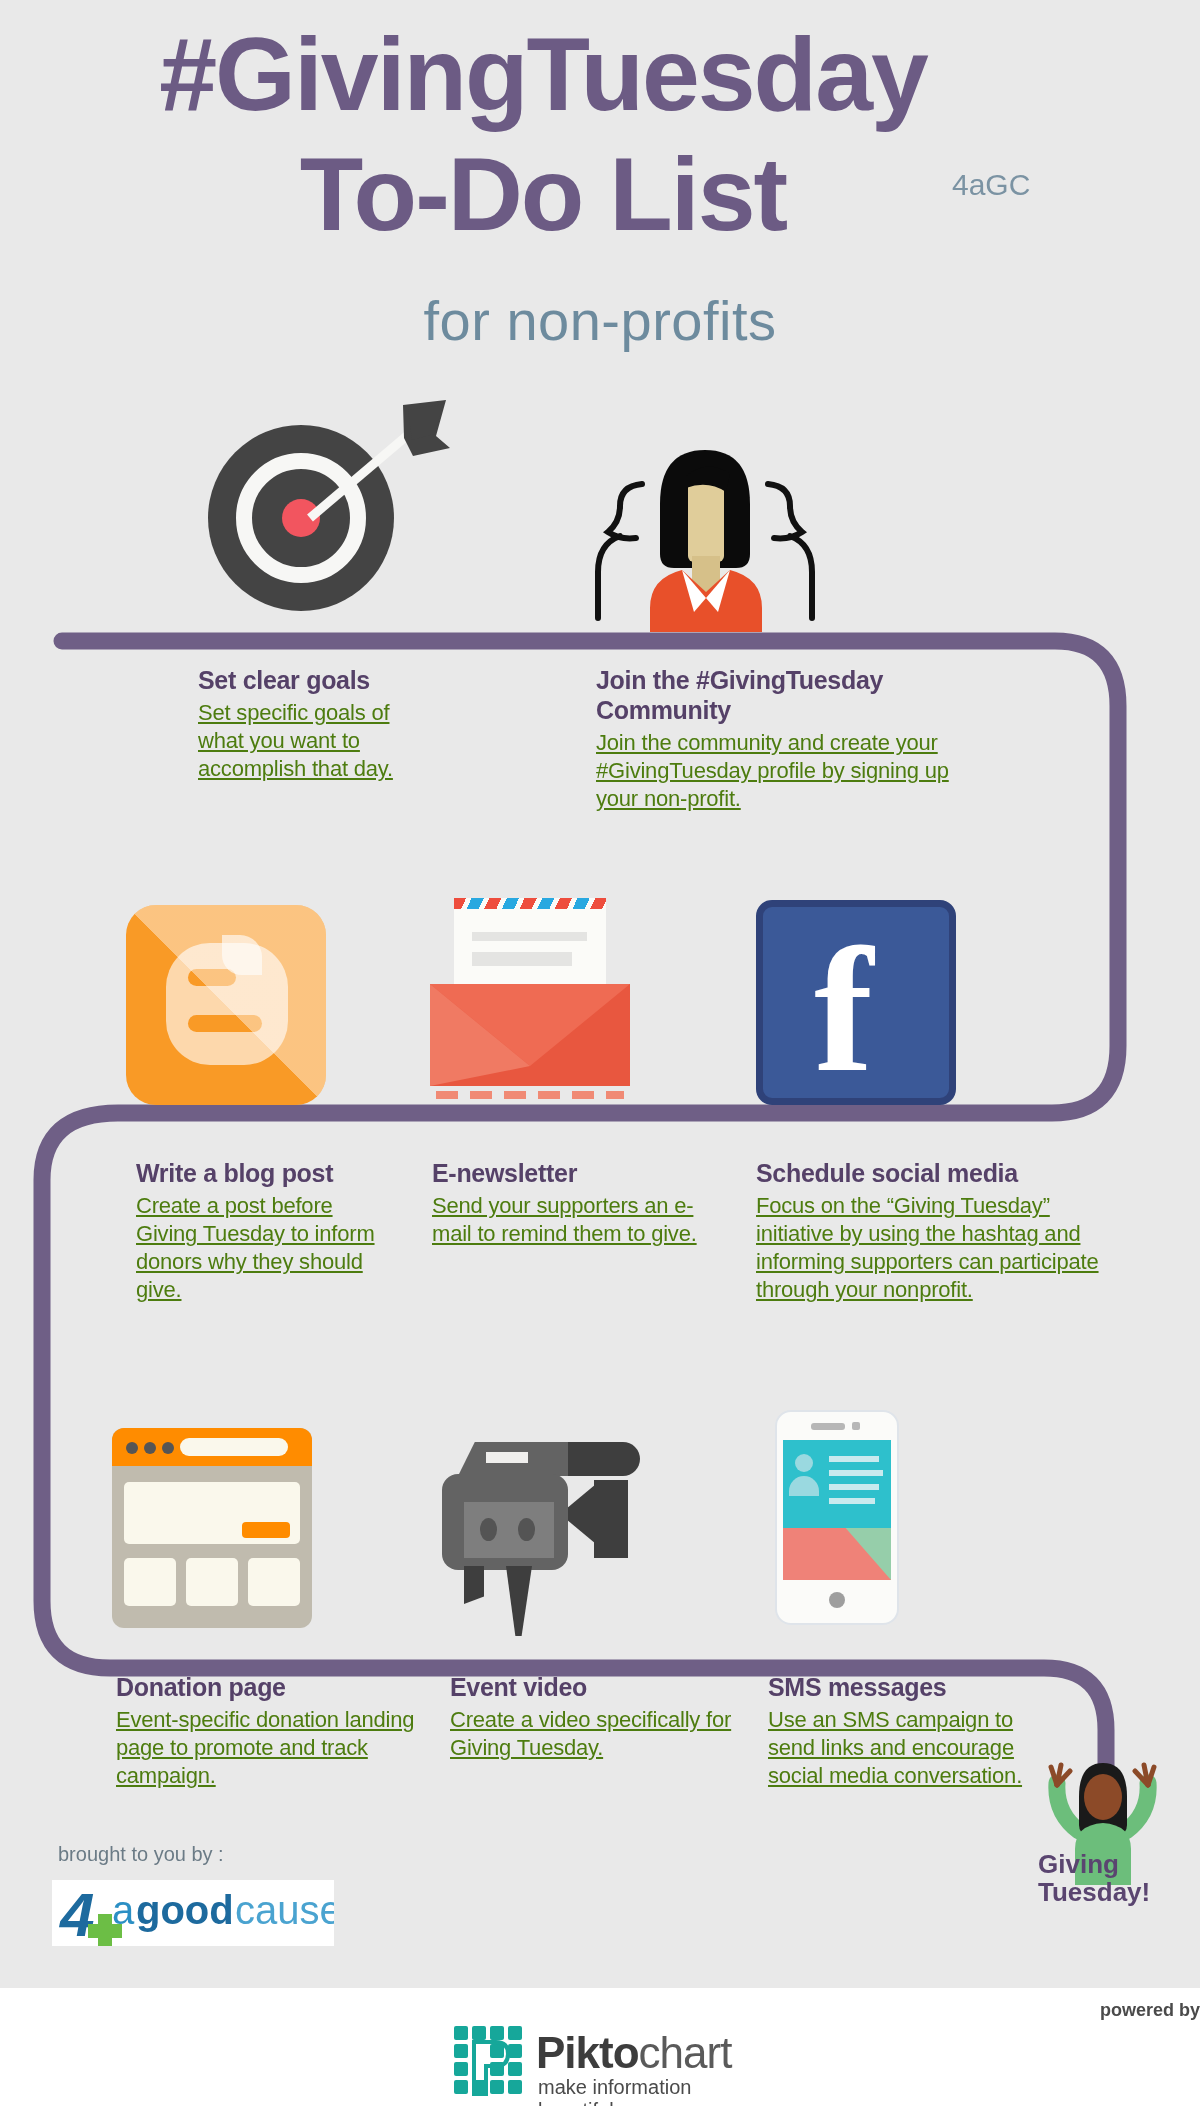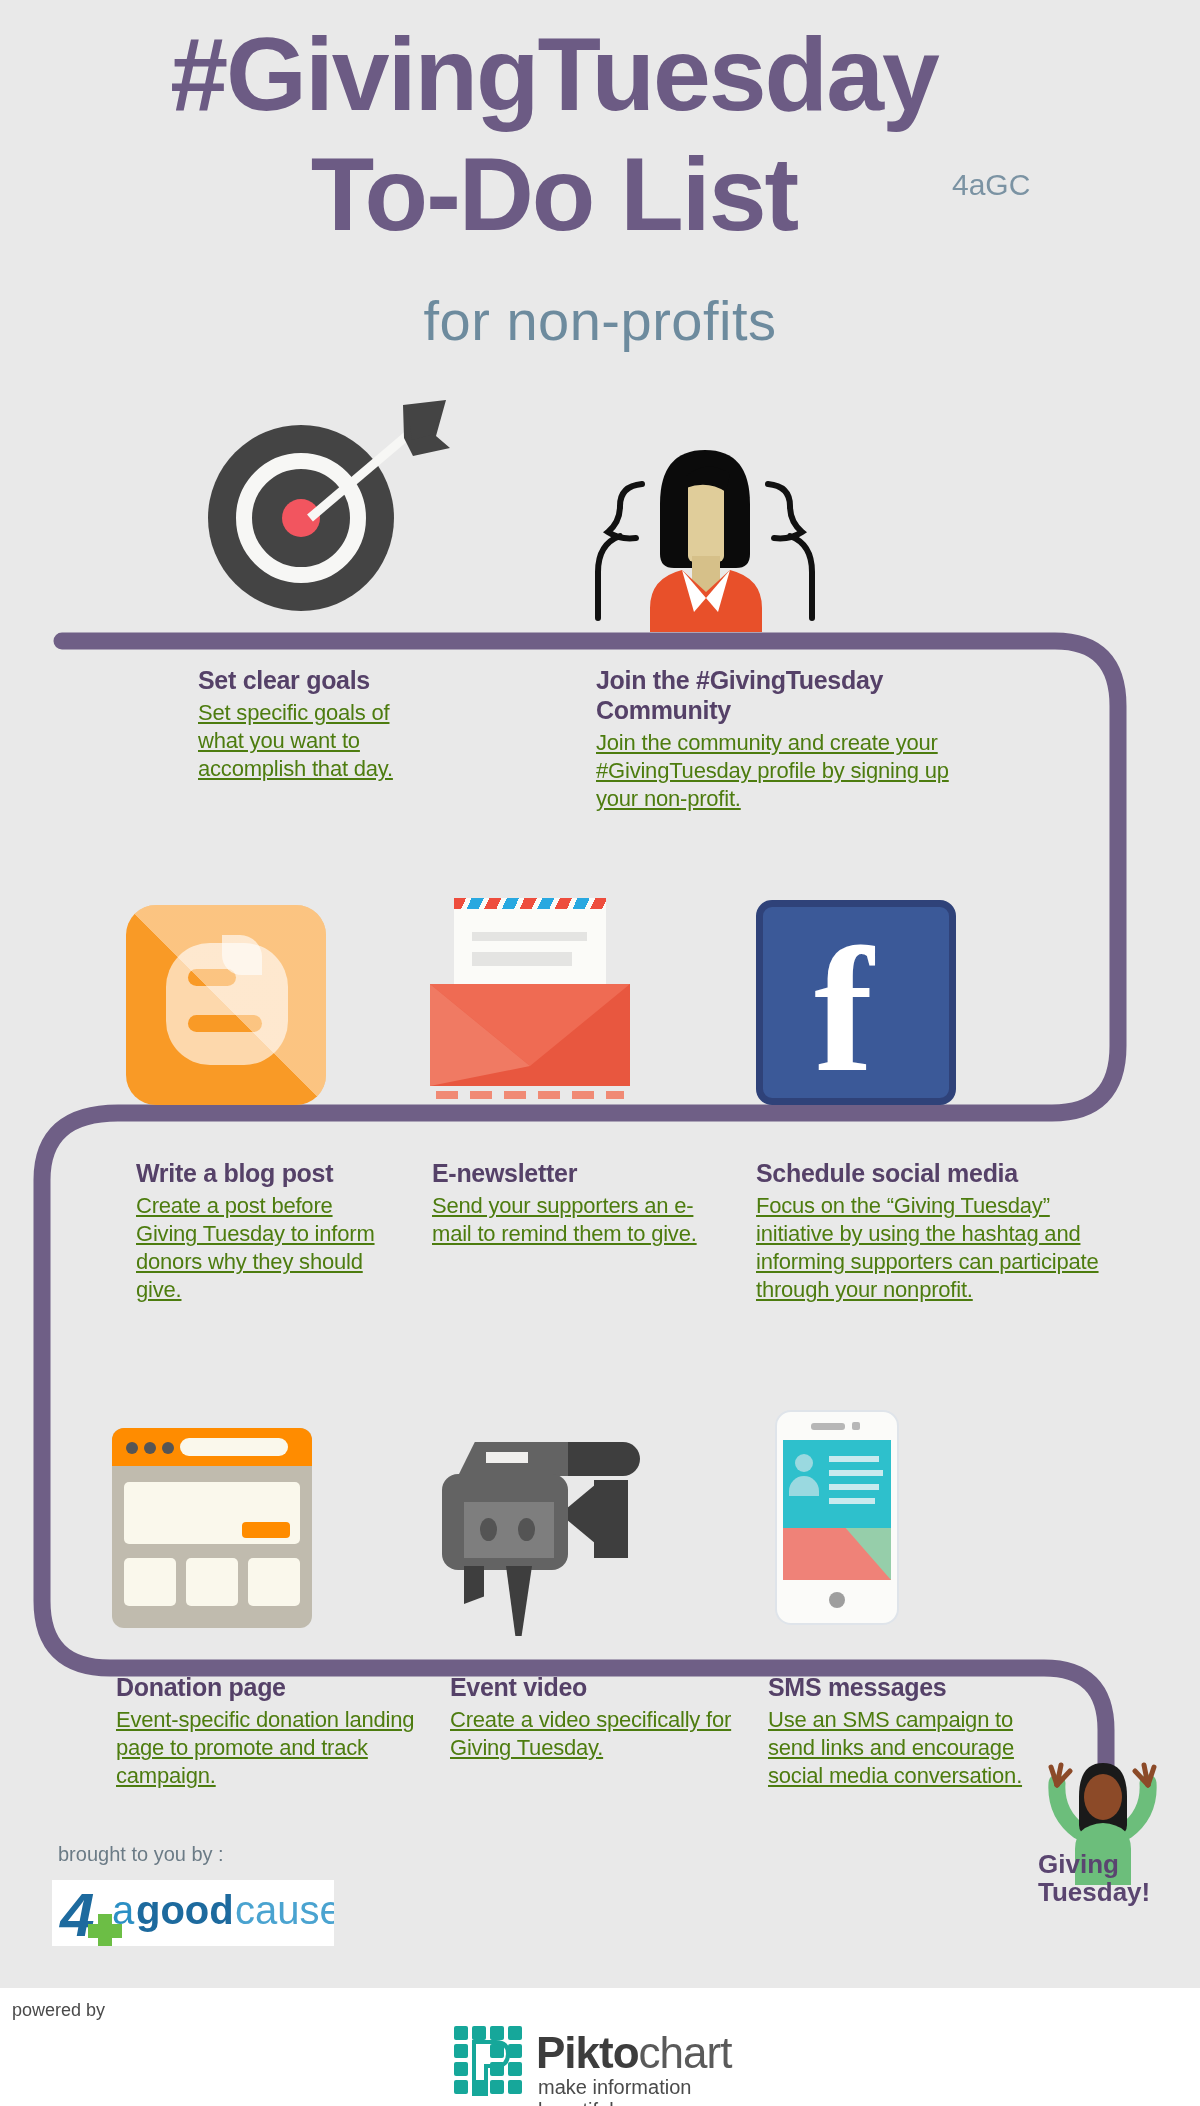--- a/index.html
+++ b/index.html
@@ -13,21 +13,21 @@
   .page {
     position: relative;
     width: 1200px;
     height: 2106px;
     background: #e9e9e9;
   }
 
   
   .title-block {
     position: absolute;
-    top: 22px; left: 16px; width: 1076px;
+    top: 22px; left: 5px; width: 1076px;
     text-align: center;
   }
   .title-line {
     font-weight: bold;
     font-size: 104px;
     line-height: 104px;
     letter-spacing: -2px;
     color: #6c5b84;
     white-space: nowrap;
   }
@@ -252,21 +252,21 @@
     font-weight: bold; font-size: 26px; line-height: 28px;
     color: #5a4570;
   }
 
   .footer-bar {
     position: absolute; left: 0; top: 1988px;
     width: 1200px; height: 118px; background: #ffffff;
   }
   .powered {
     position: absolute; left: 0; top: 2000px; width: 1200px;
-    text-align: left; font-size: 18px; font-weight: normal; color: #4a4a4a; padding-left: 12px;
+    text-align: right; font-size: 18px; font-weight: bold; color: #4a4a4a;
   }
   .pikto-logo { position: absolute; left: 454px; top: 2026px; width: 292px; height: 72px; }
   .pikto-mark { position: absolute; left: 0; top: 0; width: 70px; height: 70px; }
   .pikto-name {
     position: absolute; left: 82px; top: 4px;
     font-size: 44px; line-height: 46px; color: #3d3d3d;
     letter-spacing: -1px;
   }
   .pikto-name b { font-weight: bold; }
   .pikto-name span { color: #5a5a5a; }

